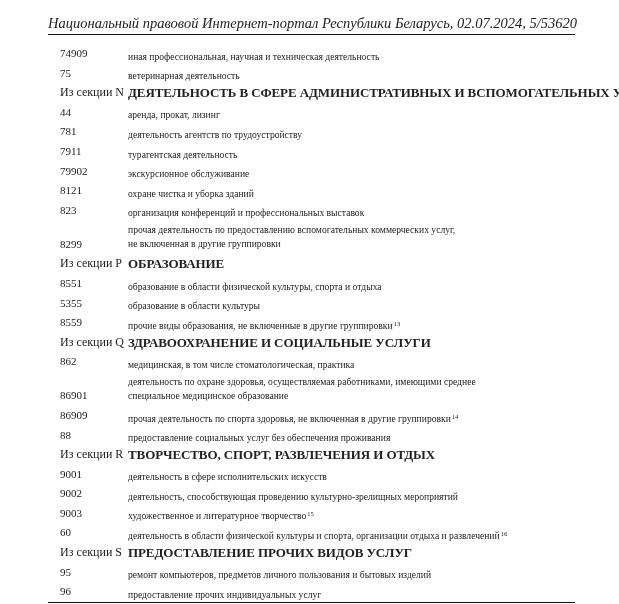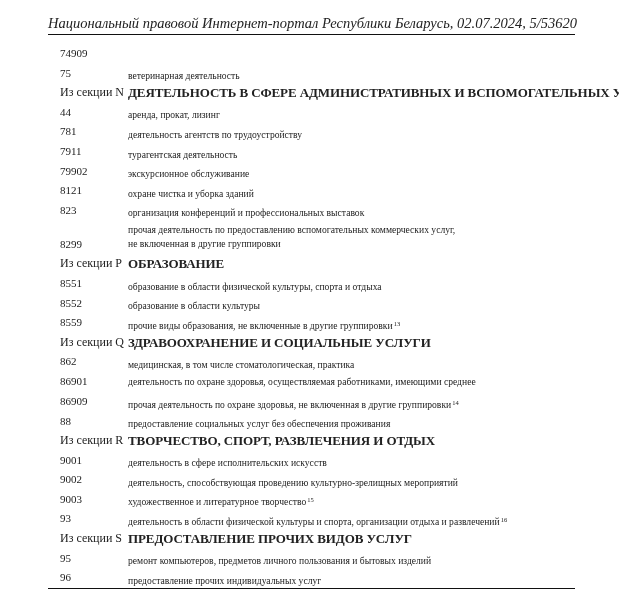--- a/index.html
+++ b/index.html
@@ -85,20 +85,21 @@
 </head>
 <body>
 
 <div class="header">
   <span>Национальный правовой Интернет-портал Республики Беларусь, 02.07.2024, 5/53620</span>
 </div>
 
 <div class="table">
   <div class="row">
     <span class="code">74909</span>
+    <span class="desc">иная профессиональная, научная и техническая деятельность</span>
   </div>
   <div class="row">
     <span class="code">75</span>
     <span class="desc">ветеринарная деятельность</span>
   </div>
   <div class="row section">
     <span class="code">Из секции N</span>
     <span class="desc">ДЕЯТЕЛЬНОСТЬ В СФЕРЕ АДМИНИСТРАТИВНЫХ И ВСПОМОГАТЕЛЬНЫХ УСЛУГ</span>
   </div>
   <div class="row">
@@ -131,42 +132,42 @@
   </div>
   <div class="row section">
     <span class="code">Из секции P</span>
     <span class="desc">ОБРАЗОВАНИЕ</span>
   </div>
   <div class="row">
     <span class="code">8551</span>
     <span class="desc">образование в области физической культуры, спорта и отдыха</span>
   </div>
   <div class="row">
-    <span class="code">8552</span>
+    <span class="code">5355</span>
     <span class="desc">образование в области культуры</span>
   </div>
   <div class="row">
     <span class="code">8559</span>
     <span class="desc"><span>прочие виды образования, не включенные в другие группировки</span><sup>13</sup></span>
   </div>
   <div class="row section">
     <span class="code">Из секции Q</span>
     <span class="desc">ЗДРАВООХРАНЕНИЕ И СОЦИАЛЬНЫЕ УСЛУГИ</span>
   </div>
   <div class="row">
     <span class="code">862</span>
     <span class="desc">медицинская, в том числе стоматологическая, практика</span>
   </div>
   <div class="row multi">
     <span class="code">86901</span>
-    <span class="desc"><span>деятельность по охране здоровья, осуществляемая работниками, имеющими среднее</span><br></span>
+    <span class="desc"><span>деятельность по охране здоровья, осуществляемая работниками, имеющими среднее</span><br><span>специальное медицинское образование</span></span>
   </div>
   <div class="row">
     <span class="code">86909</span>
-    <span class="desc"><span>прочая деятельность по охране здоровья, не включенная в другие группировки</span><sup>14</sup></span>
+    <span class="desc"><span>прочая деятельность по спорта здоровья, не включенная в другие группировки</span><sup>14</sup></span>
   </div>
   <div class="row">
     <span class="code">88</span>
     <span class="desc">предоставление социальных услуг без обеспечения проживания</span>
   </div>
   <div class="row section">
     <span class="code">Из секции R</span>
     <span class="desc">ТВОРЧЕСТВО, СПОРТ, РАЗВЛЕЧЕНИЯ И ОТДЫХ</span>
   </div>
   <div class="row">
@@ -175,21 +176,21 @@
   </div>
   <div class="row">
     <span class="code">9002</span>
     <span class="desc">деятельность, способствующая проведению культурно-зрелищных мероприятий</span>
   </div>
   <div class="row">
     <span class="code">9003</span>
     <span class="desc"><span>художественное и литературное творчество</span><sup>15</sup></span>
   </div>
   <div class="row">
-    <span class="code">93</span>
+    <span class="code">60</span>
     <span class="desc"><span>деятельность в области физической культуры и спорта, организации отдыха и развлечений</span><sup>16</sup></span>
   </div>
   <div class="row section">
     <span class="code">Из секции S</span>
     <span class="desc">ПРЕДОСТАВЛЕНИЕ ПРОЧИХ ВИДОВ УСЛУГ</span>
   </div>
   <div class="row">
     <span class="code">95</span>
     <span class="desc">ремонт компьютеров, предметов личного пользования и бытовых изделий</span>
   </div>

